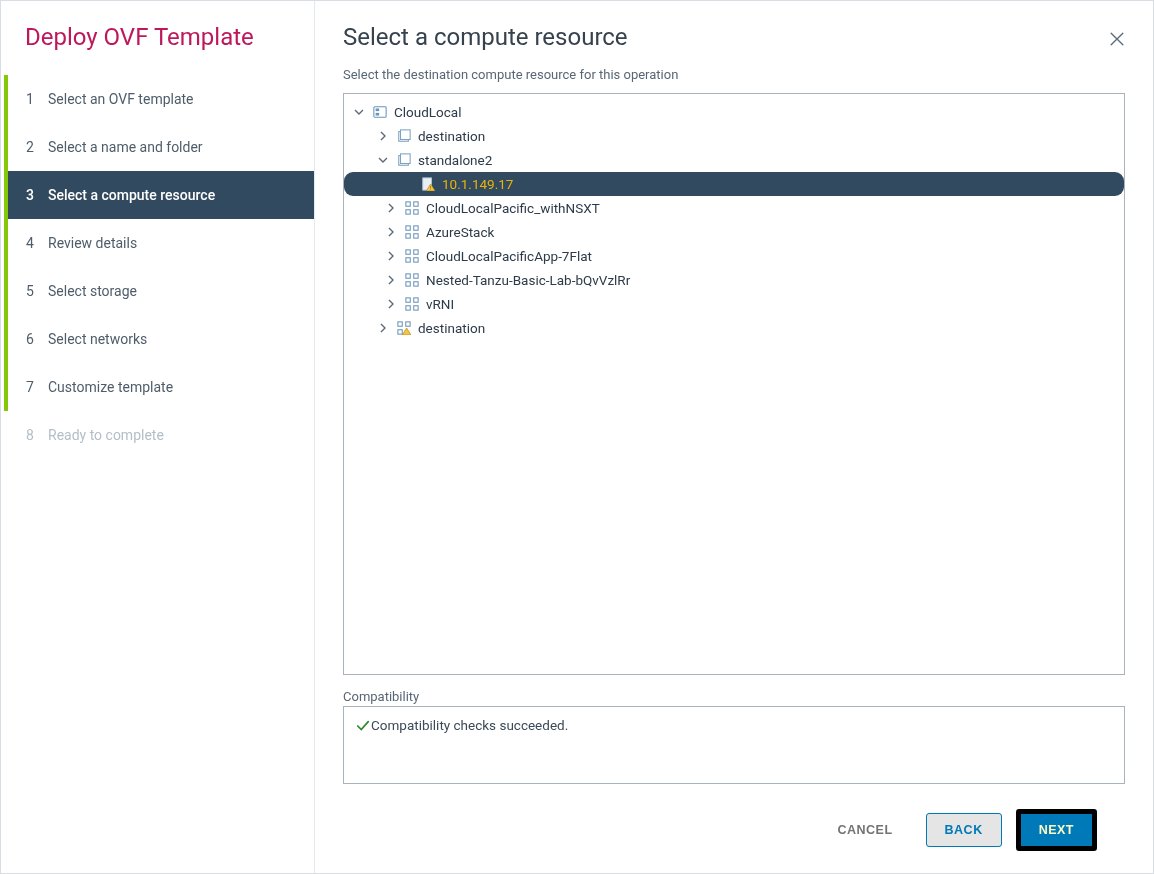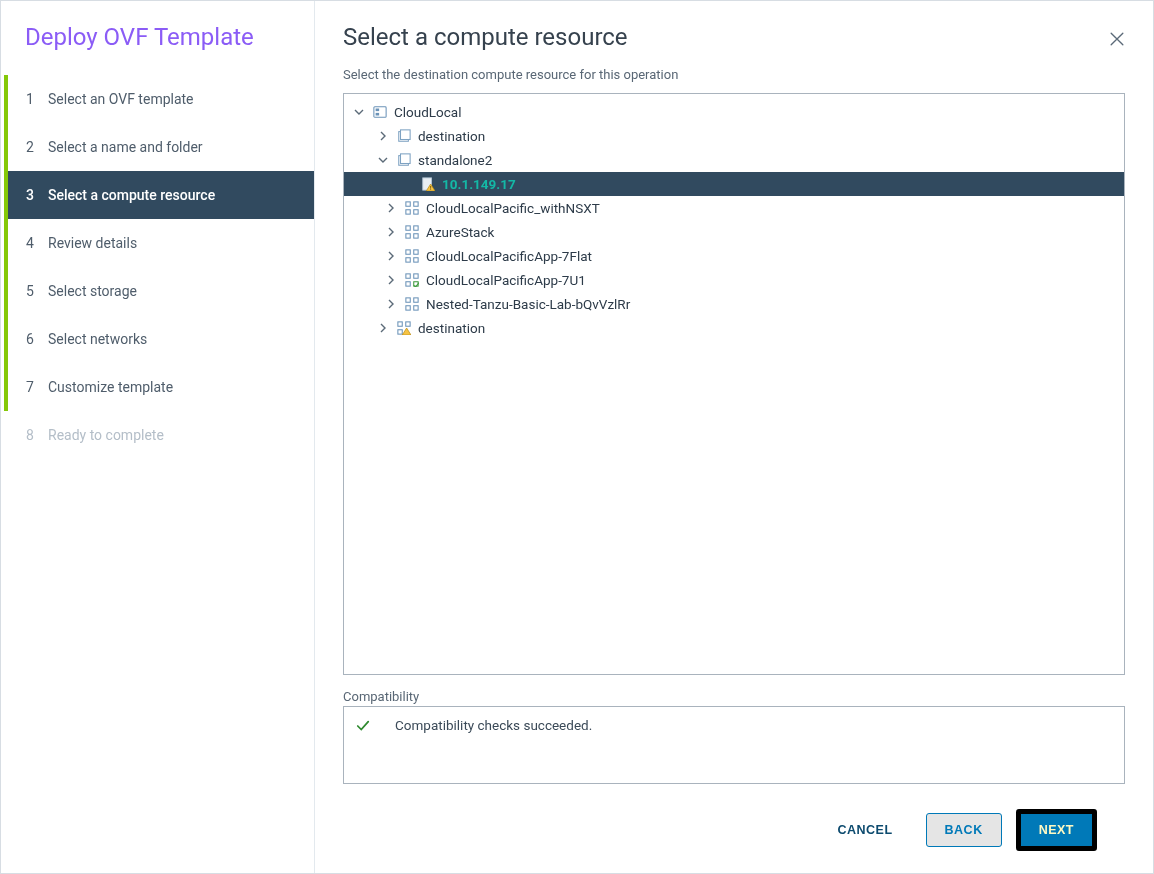--- a/index.html
+++ b/index.html
@@ -26,21 +26,21 @@
   
   .sidebar {
     width: 314px;
     border-right: 1px solid #e3e9ee;
     padding-top: 22px;
     background: #fff;
   }
   .sidebar-title {
     font-size: 24px;
     font-weight: 400;
-    color: #8b5cf6;
+    color: #be185d;
     padding: 0 24px 8px;
   }
   .steps {
     margin-top: 16px;
     border-left: 3px solid transparent;
   }
   .step {
     display: flex;
     align-items: center;
     height: 48px;
@@ -106,22 +106,23 @@
     display: flex;
     align-items: center;
     height: 24px;
     line-height: 24px;
     padding-right: 8px;
     user-select: none;
     cursor: pointer;
   }
   .node.selected {
     background: #314a5f;
-    color: #14b8a6;
-    font-weight: 700;
+    color: #eab308;
+    font-weight: 400;
+    border-radius: 9px;
   }
   .twisty {
     width: 14px;
     text-align: center;
     color: #5b6a78;
     font-size: 11px;
     margin-right: 4px;
   }
   .node.selected .twisty { color: #fff; }
   .icon-slot {
@@ -141,21 +142,21 @@
     margin: 14px 0 2px;
   }
   .compat-panel {
     border: 1px solid #a9b3bd;
     min-height: 78px;
     padding: 10px 12px;
     font-size: 13.5px;
     color: #3b4a58;
     display: flex;
     align-items: flex-start;
-    gap: 25px;
+    gap: 1px;
   }
   .compat-panel .check {
     color: #2f8a2f;
     width: 14px;
     height: 14px;
     margin-top: 2px;
   }
   
   .footer {
     height: 72px;
@@ -169,21 +170,21 @@
   .btn {
     font-size: 12.5px;
     font-weight: 600;
     letter-spacing: 0.5px;
     padding: 9px 18px;
     border-radius: 3px;
     cursor: pointer;
     border: 1px solid transparent;
     background: transparent;
   }
-  .btn-cancel { color: #0c4a6e; }
+  .btn-cancel { color: #737373; }
   .btn-back {
     color: #0079b8;
     border: 1px solid #0079b8;
     background: #e5e5e5;
   }
   .btn-next {
     color: #fef9c3;
     background: #0079b8;
     border: 5px solid #000000;
   }
@@ -350,55 +351,54 @@
             <svg viewBox="0 0 16 16" width="14" height="14">
                 <rect x="1" y="1" width="5" height="5" fill="none" stroke="#6b93b8" stroke-width="1.2"></rect>
                 <rect x="10" y="1" width="5" height="5" fill="none" stroke="#6b93b8" stroke-width="1.2"></rect>
                 <rect x="1" y="10" width="5" height="5" fill="none" stroke="#6b93b8" stroke-width="1.2"></rect>
                 <rect x="10" y="10" width="5" height="5" fill="none" stroke="#6b93b8" stroke-width="1.2"></rect>
               </svg>
           </span>
           <span>CloudLocalPacificApp-7Flat</span>
         </div>
 
+
         <div class="node" style="padding-left:42px">
           <span class="twisty">
             <svg viewBox="0 0 10 10" width="10" height="10">
                 <path d="M3 1 L7 5 L3 9" stroke="currentColor" stroke-width="1.4" fill="none"></path>
               </svg>
           </span>
           <span class="icon-slot">
             <svg viewBox="0 0 16 16" width="14" height="14">
                 <rect x="1" y="1" width="5" height="5" fill="none" stroke="#6b93b8" stroke-width="1.2"></rect>
                 <rect x="10" y="1" width="5" height="5" fill="none" stroke="#6b93b8" stroke-width="1.2"></rect>
                 <rect x="1" y="10" width="5" height="5" fill="none" stroke="#6b93b8" stroke-width="1.2"></rect>
-                <rect x="10" y="10" width="5" height="5" fill="none" stroke="#3f9c3f" stroke-width="1.2"></rect>
-                <path d="M10 14 L12 16 L16 11" stroke="#3f9c3f" stroke-width="1.2" fill="none"></path>
-              </svg>
-          </span>
-          <span>CloudLocalPacificApp-7U1</span>
+                <rect x="10" y="10" width="5" height="5" fill="none" stroke="#6b93b8" stroke-width="1.2"></rect>
+              </svg>
+          </span>
+          <span>Nested-Tanzu-Basic-Lab-bQvVzlRr</span>
         </div>
 
         <div class="node" style="padding-left:42px">
           <span class="twisty">
             <svg viewBox="0 0 10 10" width="10" height="10">
                 <path d="M3 1 L7 5 L3 9" stroke="currentColor" stroke-width="1.4" fill="none"></path>
               </svg>
           </span>
           <span class="icon-slot">
             <svg viewBox="0 0 16 16" width="14" height="14">
                 <rect x="1" y="1" width="5" height="5" fill="none" stroke="#6b93b8" stroke-width="1.2"></rect>
                 <rect x="10" y="1" width="5" height="5" fill="none" stroke="#6b93b8" stroke-width="1.2"></rect>
                 <rect x="1" y="10" width="5" height="5" fill="none" stroke="#6b93b8" stroke-width="1.2"></rect>
                 <rect x="10" y="10" width="5" height="5" fill="none" stroke="#6b93b8" stroke-width="1.2"></rect>
               </svg>
           </span>
-          <span>Nested-Tanzu-Basic-Lab-bQvVzlRr</span>
-        </div>
-
+          <span>vRNI</span>
+        </div>
 
         <div class="node" style="padding-left:34px">
           <span class="twisty">
             <svg viewBox="0 0 10 10" width="10" height="10">
                 <path d="M3 1 L7 5 L3 9" stroke="currentColor" stroke-width="1.4" fill="none"></path>
               </svg>
           </span>
           <span class="icon-slot">
             <svg viewBox="0 0 16 16" width="14" height="14">
                 <rect x="1" y="1" width="5" height="5" fill="none" stroke="#6b93b8" stroke-width="1.2"></rect>

